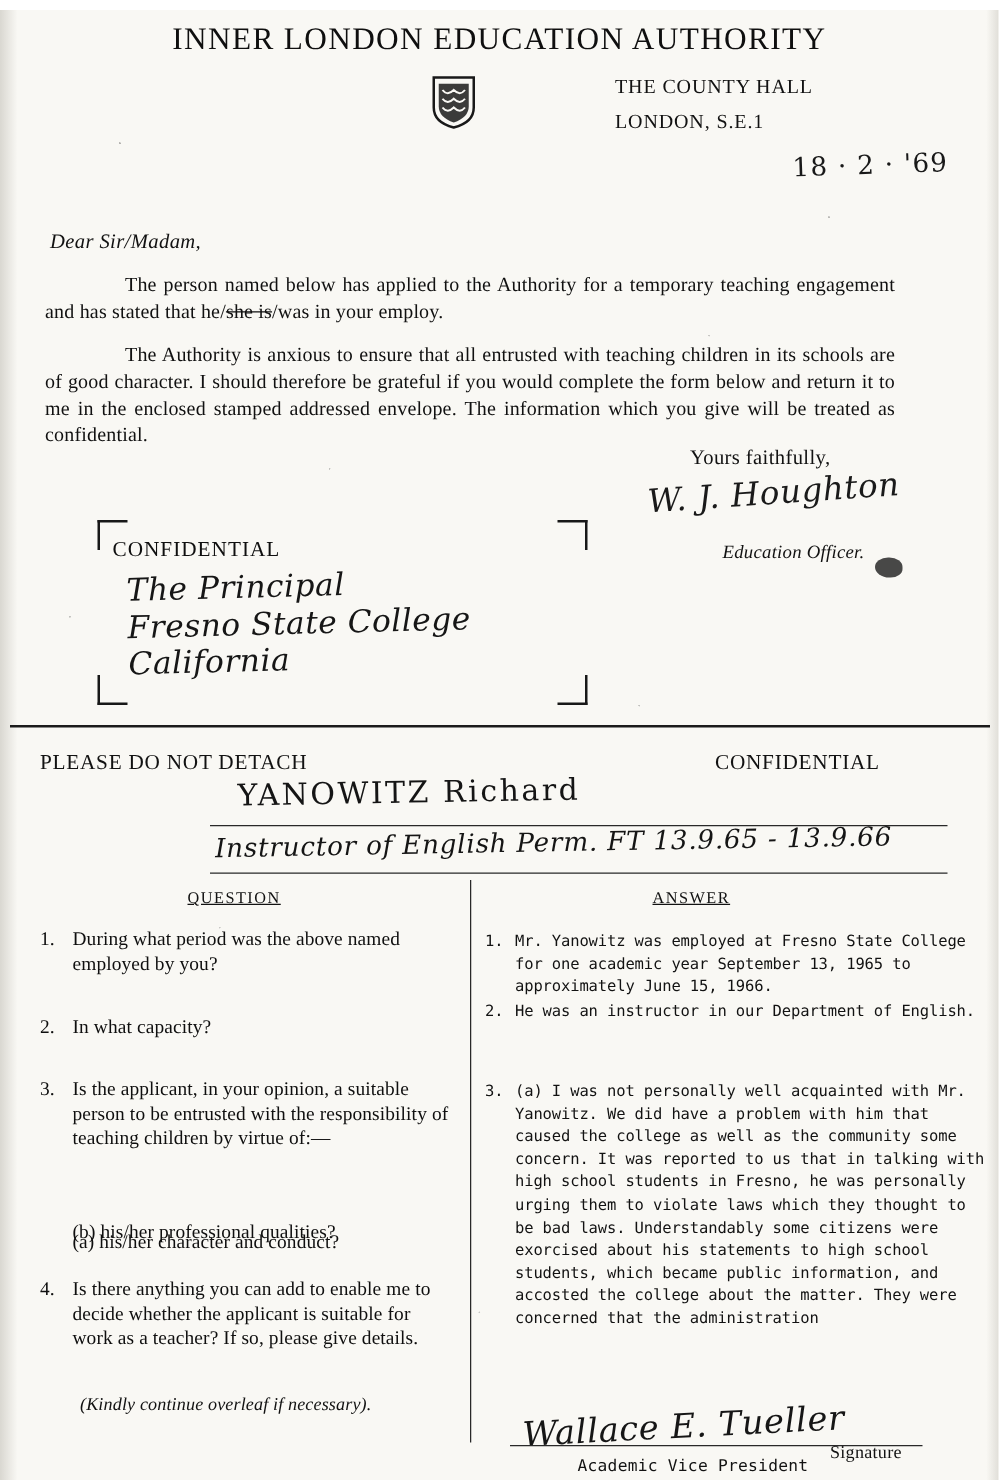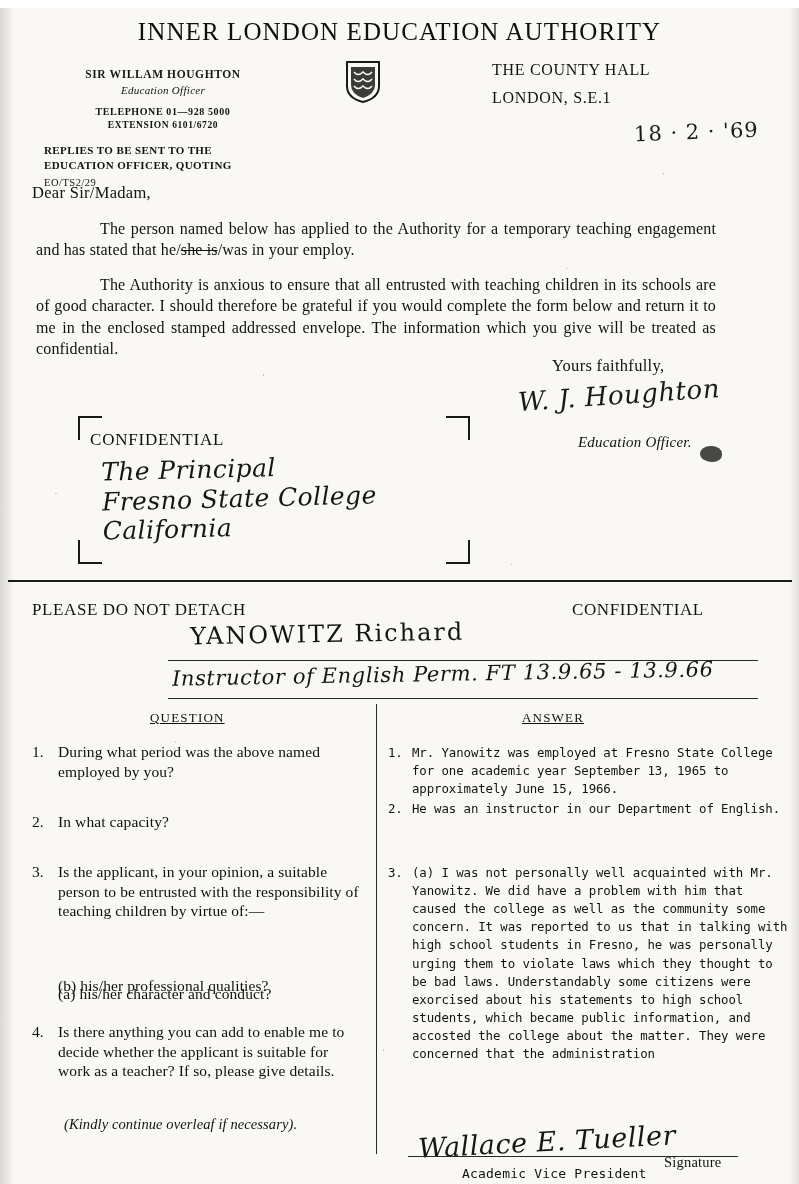--- a/index.html
+++ b/index.html
@@ -137,23 +137,24 @@
     font-family: "DejaVu Serif", serif;
     font-size: 21px;
     letter-spacing: 1px;
     color: #1b1b1b;
     transform: rotate(-2deg);
   }
 
   .salutation {
     position: absolute;
     top: 175px;
-    left: 32px;
+    left: 40px;
     font-size: 16.5px;
     letter-spacing: .3px;
+    font-style: italic;
   }
 
   .para {
     position: absolute;
     font-size: 16px;
     line-height: 1.33;
     letter-spacing: .15px;
     text-align: justify;
     color: #131313;
   }
@@ -403,31 +404,20 @@
 </head>
 <body>
 
 <div id="page">
 
   <div class="paper-edge-left"></div>
   <div class="paper-edge-right"></div>
 
   <div class="letterhead">INNER LONDON EDUCATION AUTHORITY</div>
 
-  <div class="left-block">
-    <div class="officer-name">SIR WILLAM HOUGHTON</div>
-    <div class="officer-title">Education Officer</div>
-    <div class="contact">TELEPHONE 01—928 5000</div>
-    <div class="contact2">EXTENSION 6101/6720</div>
-    <div class="replies">
-      <div>REPLIES TO BE SENT TO THE</div>
-      <div>EDUCATION OFFICER, QUOTING</div>
-    </div>
-    <div class="ref">EO/TS2/29</div>
-  </div>
 
   <div class="crest">
     <svg width="36" height="44" viewBox="0 0 36 44">
       <path d="M2 2 H34 V26 Q34 38 18 42 Q2 38 2 26 Z" fill="none" stroke="#1b1b1b" stroke-width="2"></path>
       <path d="M6 7 H30 V25 Q30 34 18 38 Q6 34 6 25 Z" fill="#1b1b1b" opacity=".85"></path>
       <path d="M9 12 q4 5 9 0 q5 5 9 0" fill="none" stroke="#f7f6f2" stroke-width="1.6"></path>
       <path d="M9 19 q4 5 9 0 q5 5 9 0" fill="none" stroke="#f7f6f2" stroke-width="1.6"></path>
       <path d="M9 26 q4 5 9 0 q5 5 9 0" fill="none" stroke="#f7f6f2" stroke-width="1.6"></path>
     </svg>
   </div>

